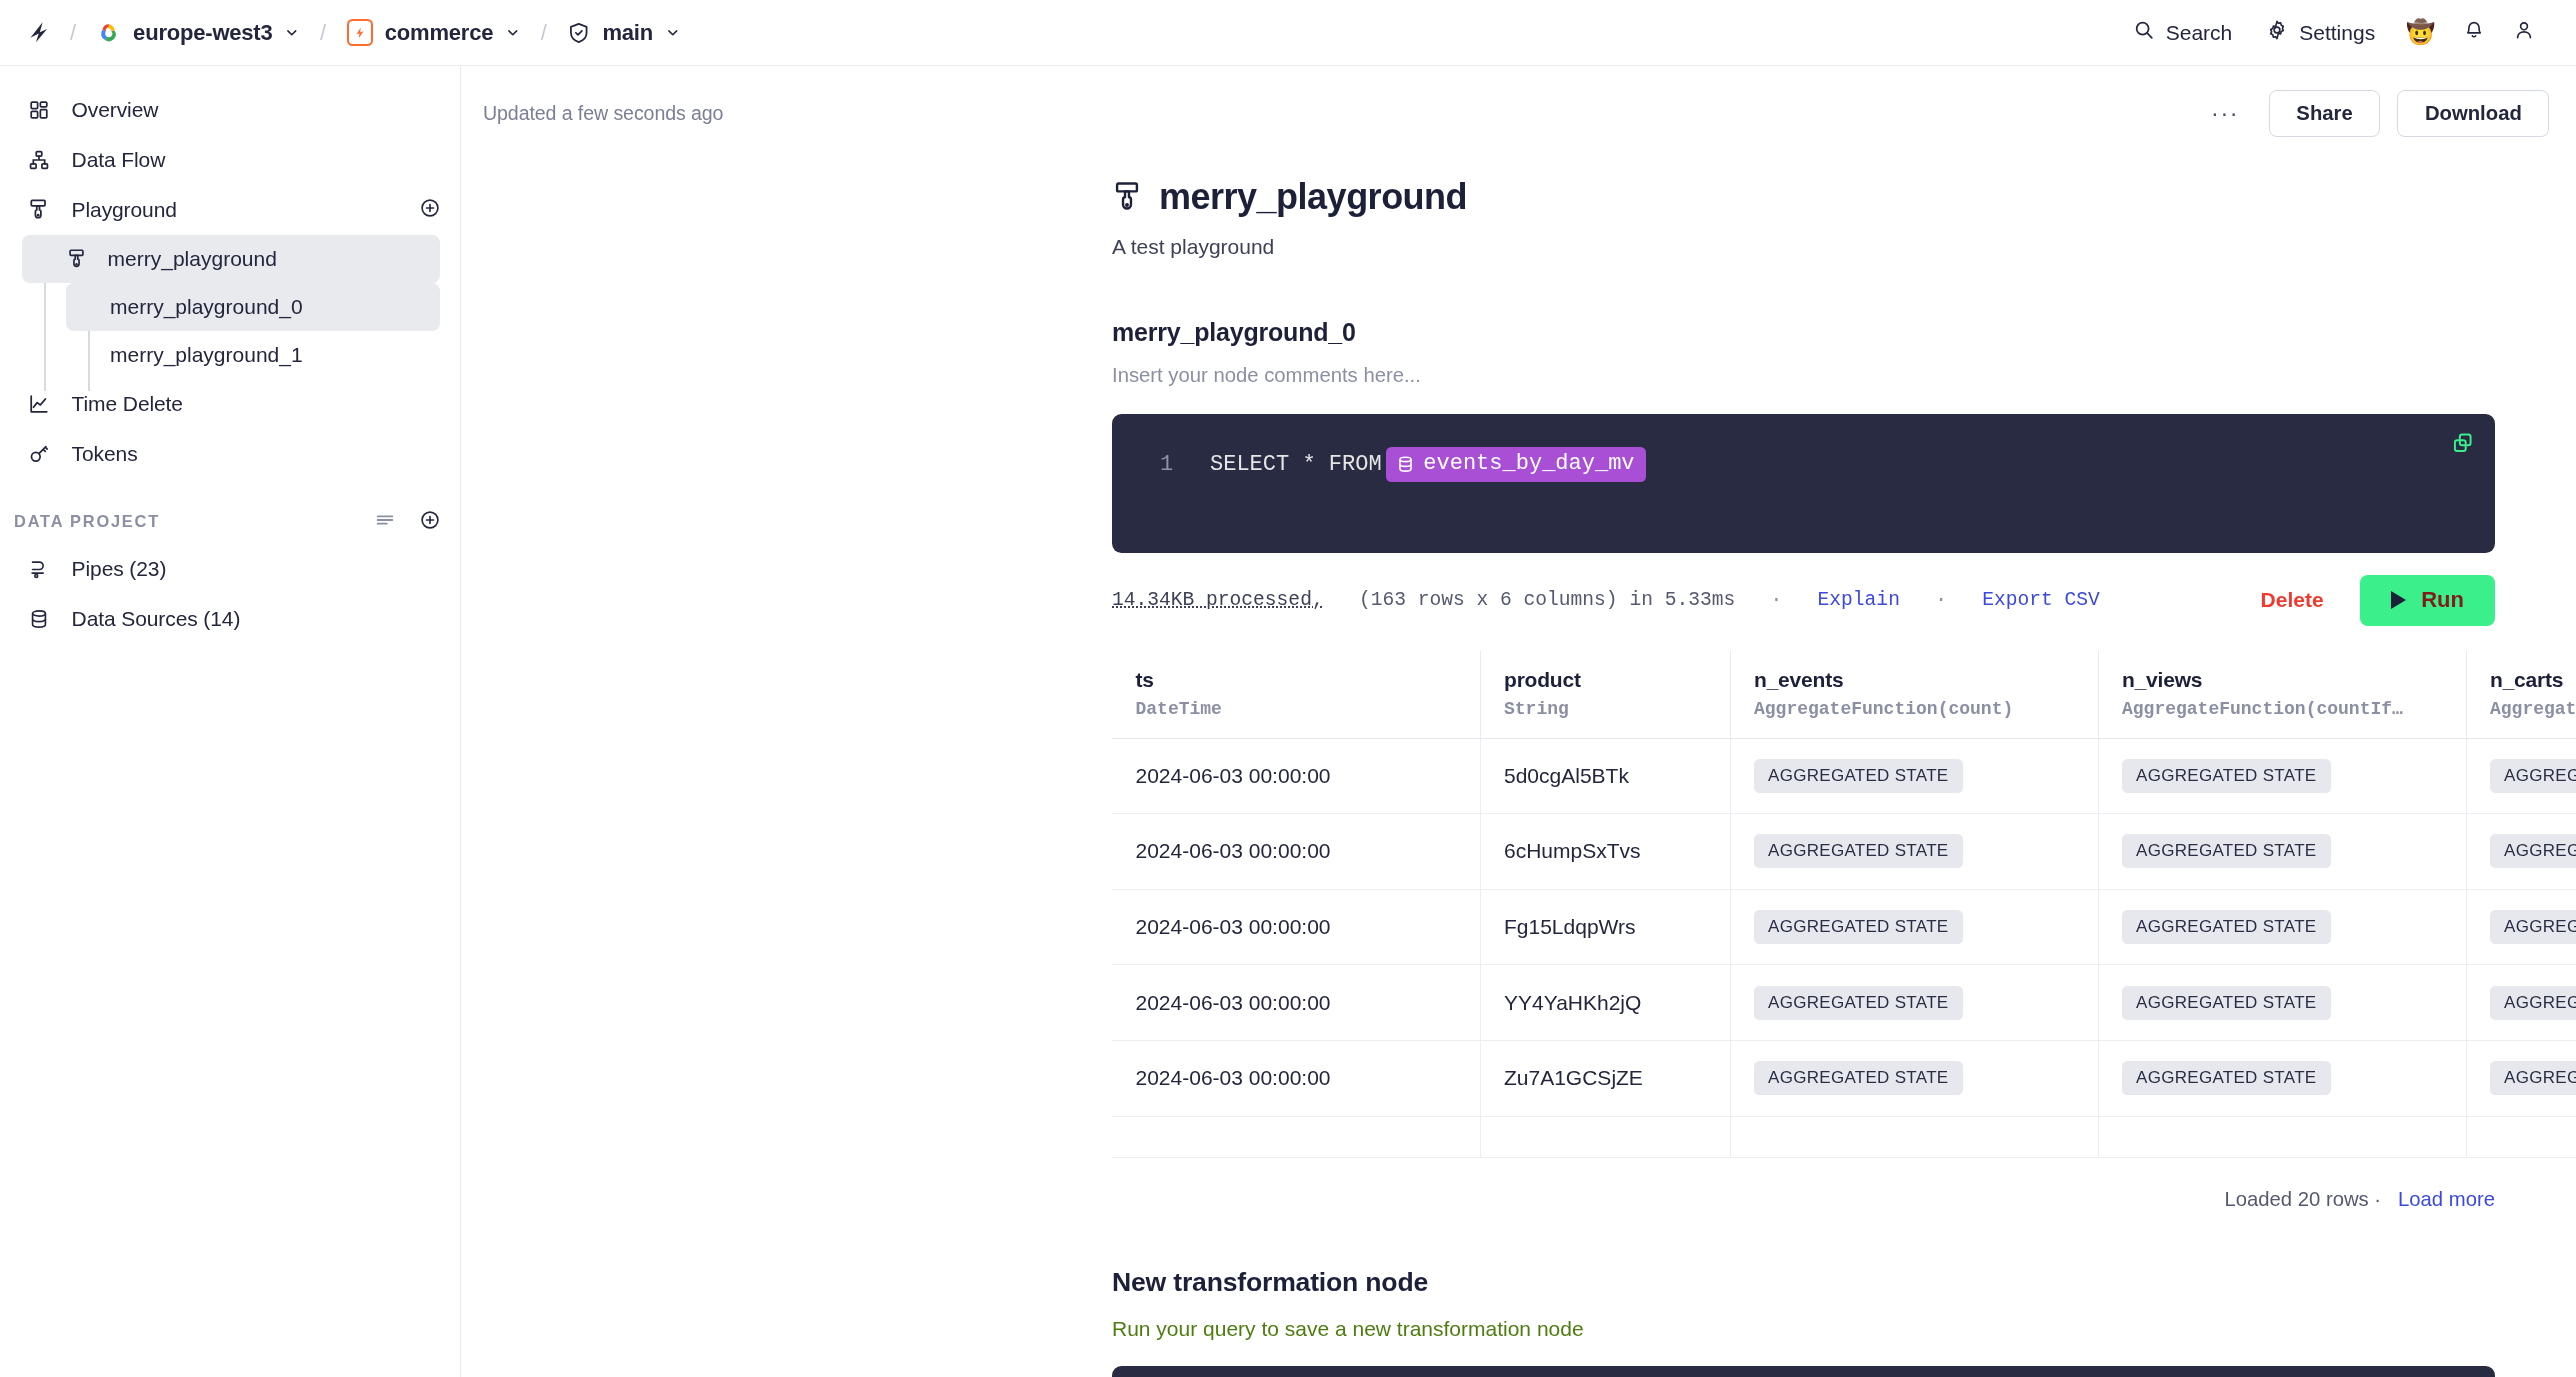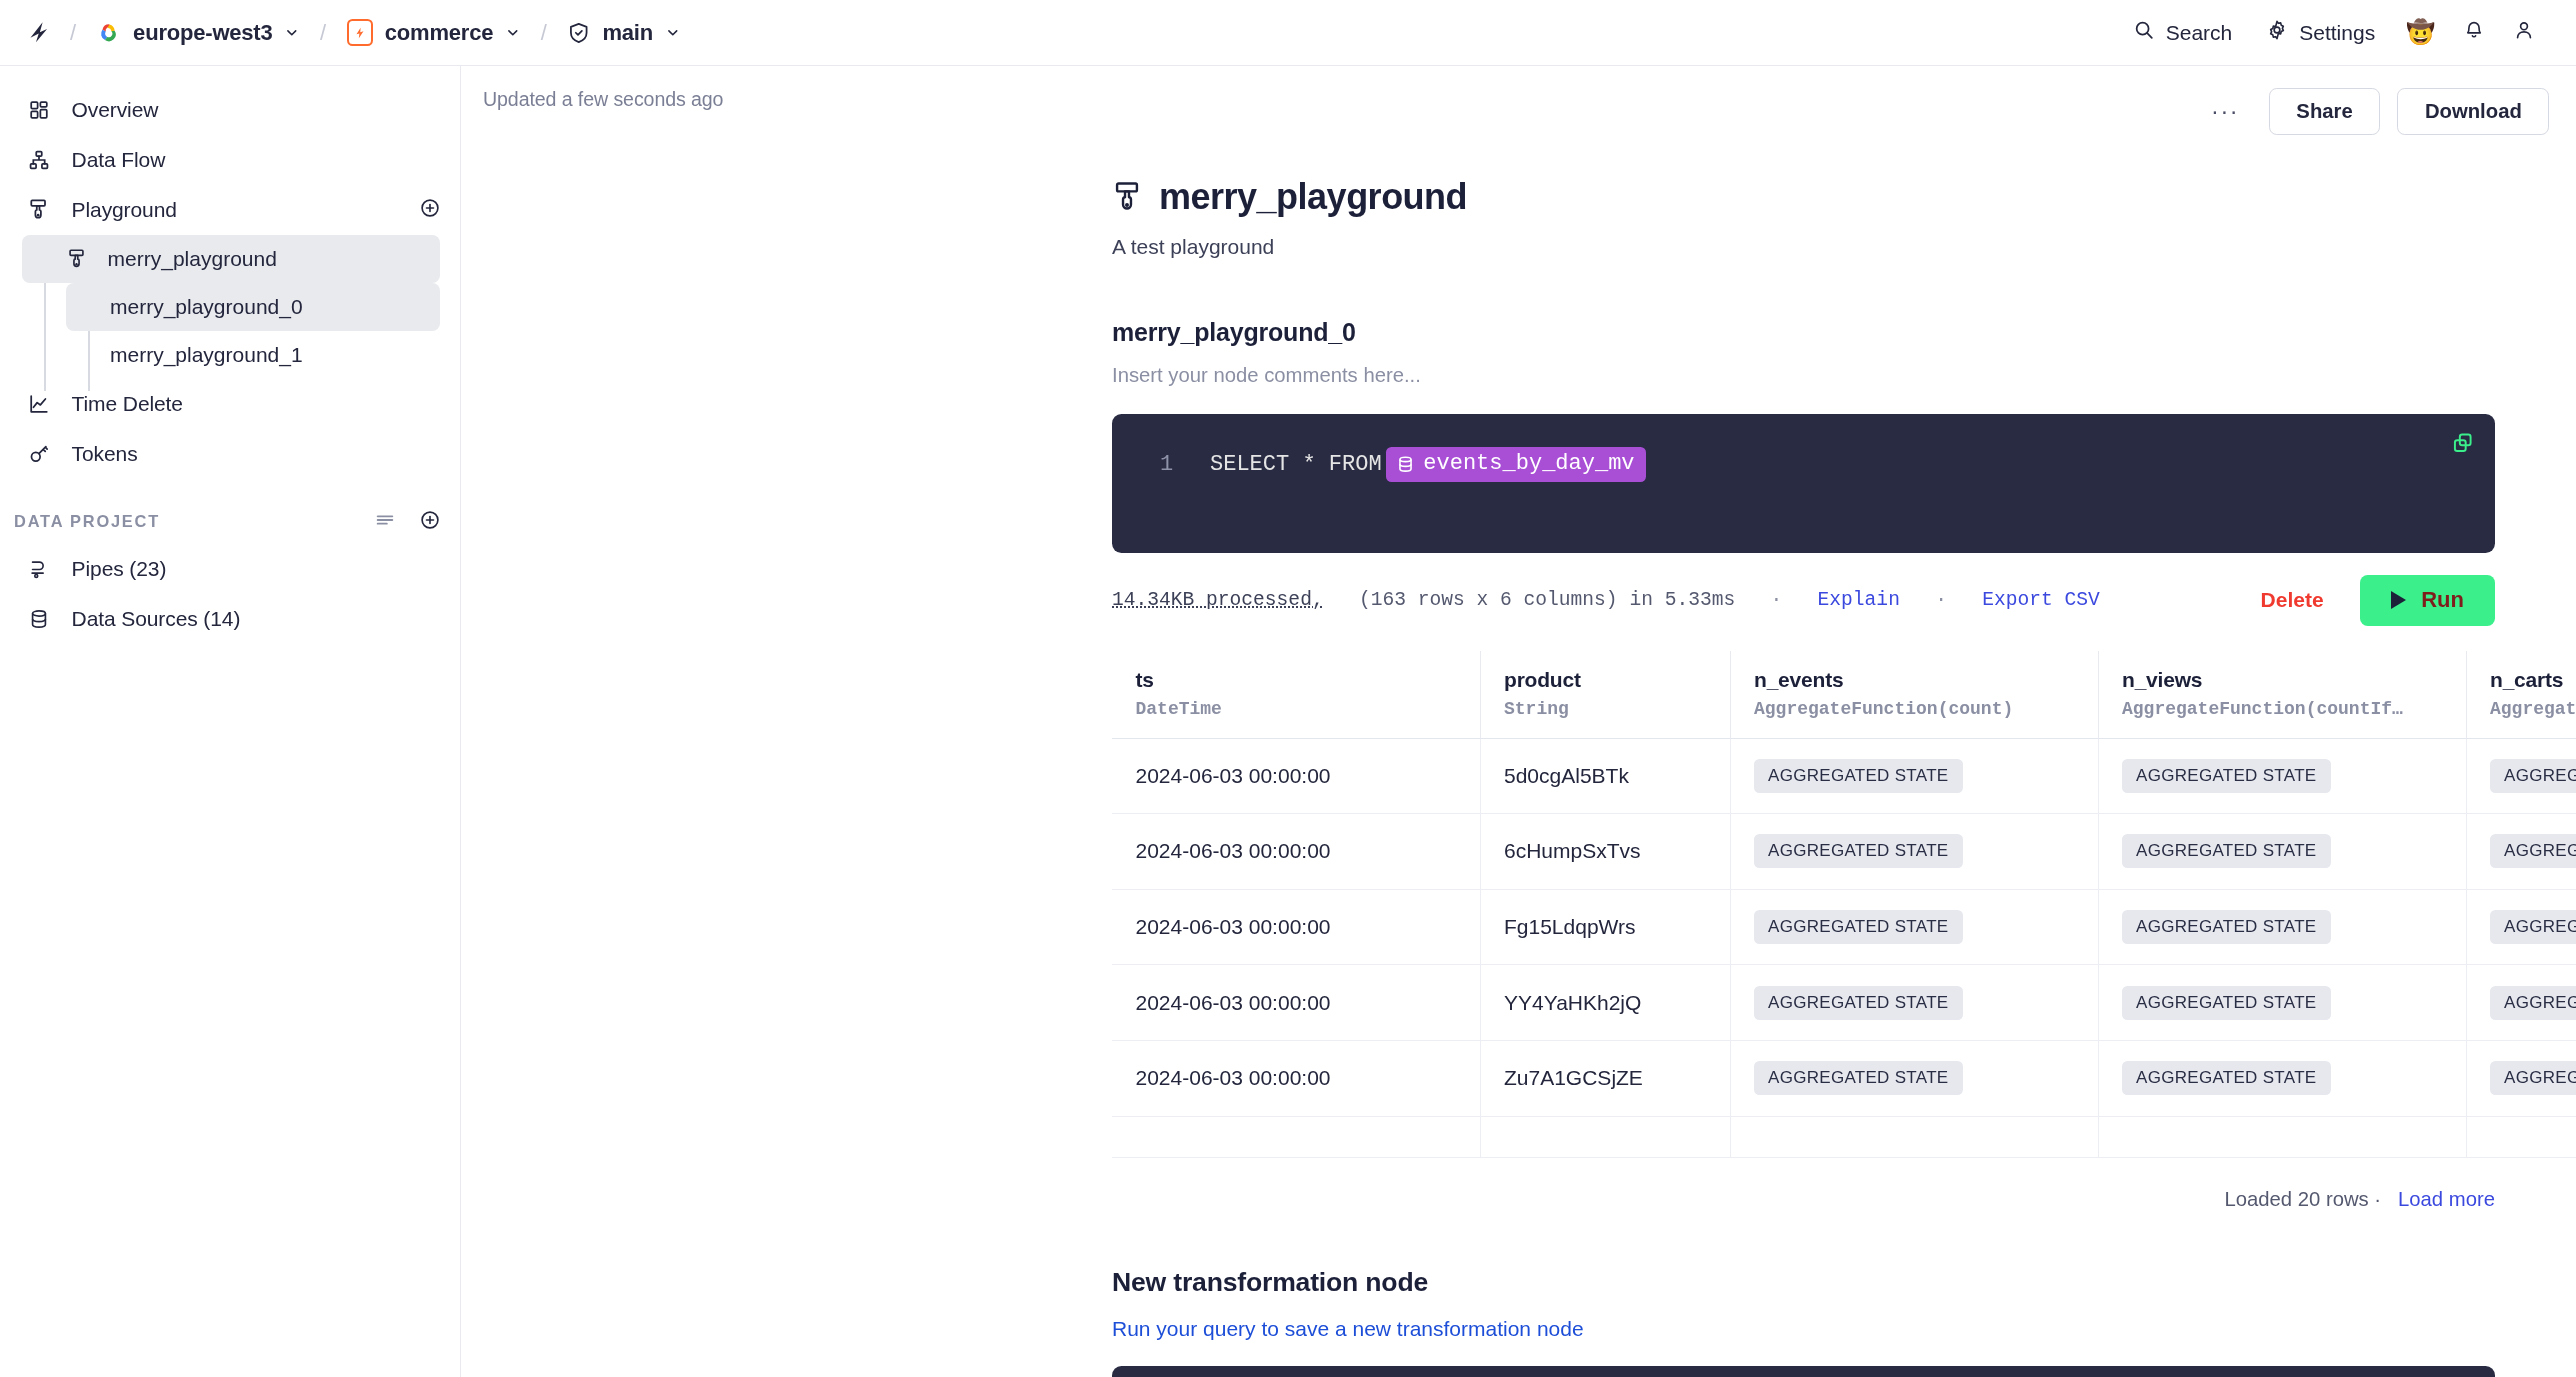--- a/index.html
+++ b/index.html
@@ -82,21 +82,21 @@
     height: 45px; padding: 0 19px 0 14px; margin-top: 20.3px;
     font-size: 16.4px; font-weight: 600; letter-spacing: 1.8px;
     color: #8b8fa3; text-transform: uppercase; gap: 27px;
   }
   .section-head .txt { flex: 1; }
   .section-head .trail { display: flex; align-items: center; gap: 23.5px; }
 
   
   .main { flex: 1; min-width: 0; overflow: hidden; position: relative; background: #fff; }
   .main-header {
-    display: flex; align-items: flex-start;
+    display: flex; align-items: center;
     padding: 22px 26.6px 0 22px; height: 72px;
   }
   .updated { font-size: 19.6px; color: #7b7f95; flex: 1; letter-spacing: -0.1px; }
   .hdr-actions { display: flex; align-items: center; gap: 17px; }
   .dots-btn { font-size: 23.5px; color: #4a4e66; padding: 4.7px 12.5px; letter-spacing: 1.6px; }
   .btn-outline {
     border: 0.8px solid #d6d9e2; border-radius: 7.8px;
     padding: 11px 26.6px; font-size: 20.3px; font-weight: 600; color: #23263c; background: #fff;
   }
 
@@ -164,21 +164,21 @@
   .col-ts { width: 368px; }
   .col-prod { width: 250px; }
   .col-ev { width: 368px; }
   .col-vw { width: 368px; }
   .col-ct { width: 368px; }
 
   .loaded-row { text-align: right; padding: 30px 81px 0 0; font-size: 20.3px; color: #55596f; }
   .loaded-row a { color: #3b49df; text-decoration: none; }
 
   .new-node-title { font-size: 26.6px; font-weight: 700; color: #1c2039; padding: 56px 0 0 651px; letter-spacing: -0.2px; }
-  .new-node-sub { font-size: 21px; color: #1d4ed8; padding: 19px 0 0 651px; }
+  .new-node-sub { font-size: 21px; color: #4d7c0f; padding: 19px 0 0 651px; }
   .editor2-wrap { padding: 25px 81px 0 651px; }
   .editor2 { background: #282b42; border-radius: 9.4px 9.4px 0 0; height: 63px; position: relative; }
 </style>
 </head>
 <body>
 
 <div class="app">
 
   <div class="topbar">
     <div class="tb-left">

